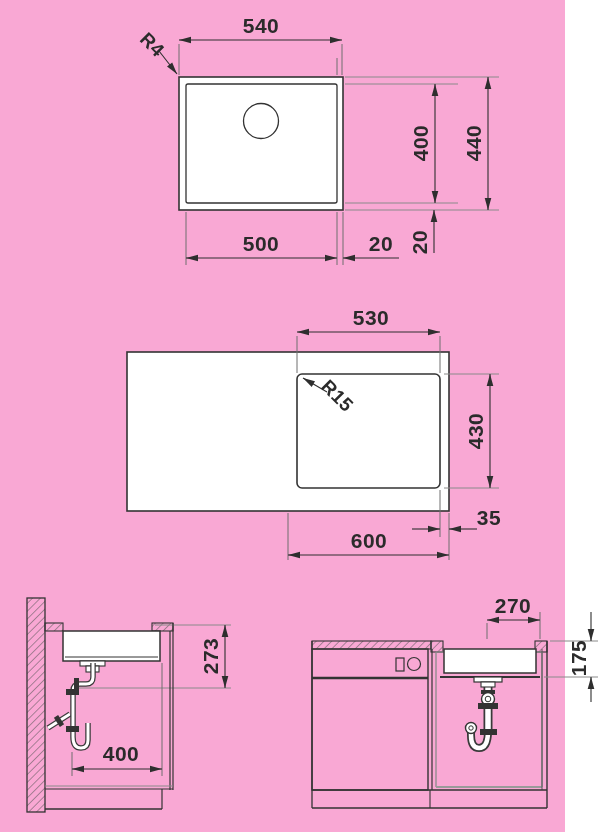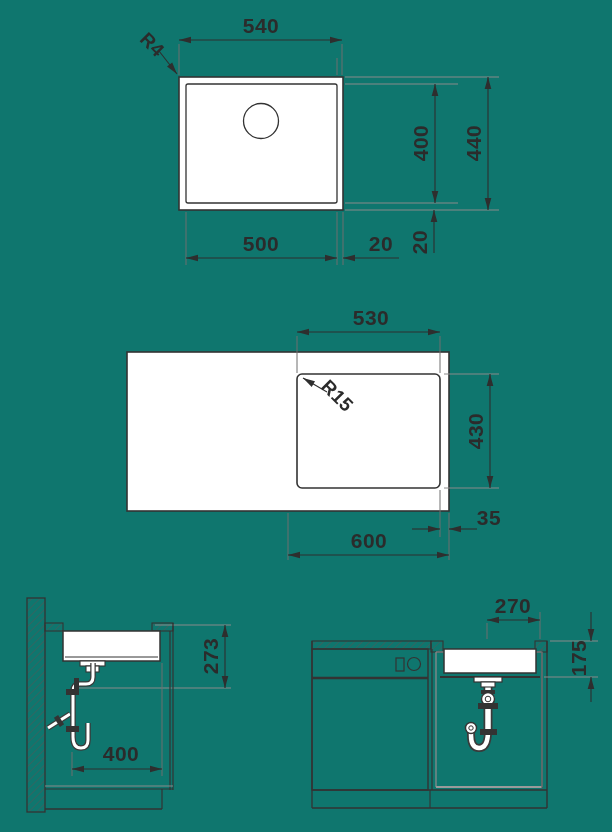--- a/index.html
+++ b/index.html
@@ -1,16 +1,16 @@
 <!DOCTYPE html>
 <html><head>
 <meta charset="utf-8">
 <style>
   html,body{margin:0;padding:0;background:#ffffff;}
-  .page{width:612px;height:832px;background:#0f766e;position:relative;font-family:"Liberation Sans",sans-serif;}
+  .page{width:565px;height:832px;background:#f9a8d4;position:relative;font-family:"Liberation Sans",sans-serif;}
   svg{display:block;}
   text{font-family:"Liberation Sans","DejaVu Sans",sans-serif;font-weight:bold;fill:#2b2b2b;}
   .dim-text{font-size:21px;letter-spacing:0.5px;}
   .rad-text{font-size:19px;letter-spacing:0.5px;}
   .obj{stroke:#333333;fill:none;}
   .obj-f{stroke:#333333;fill:#ffffff;}
   .ext{stroke:#6e6e6e;stroke-width:1;fill:none;}
   .dim{stroke:#2e2e2e;stroke-width:1.1;fill:none;}
   .pipe-o{stroke:#3a3a3a;fill:none;}
   .pipe-i{stroke:#ffffff;fill:none;}

